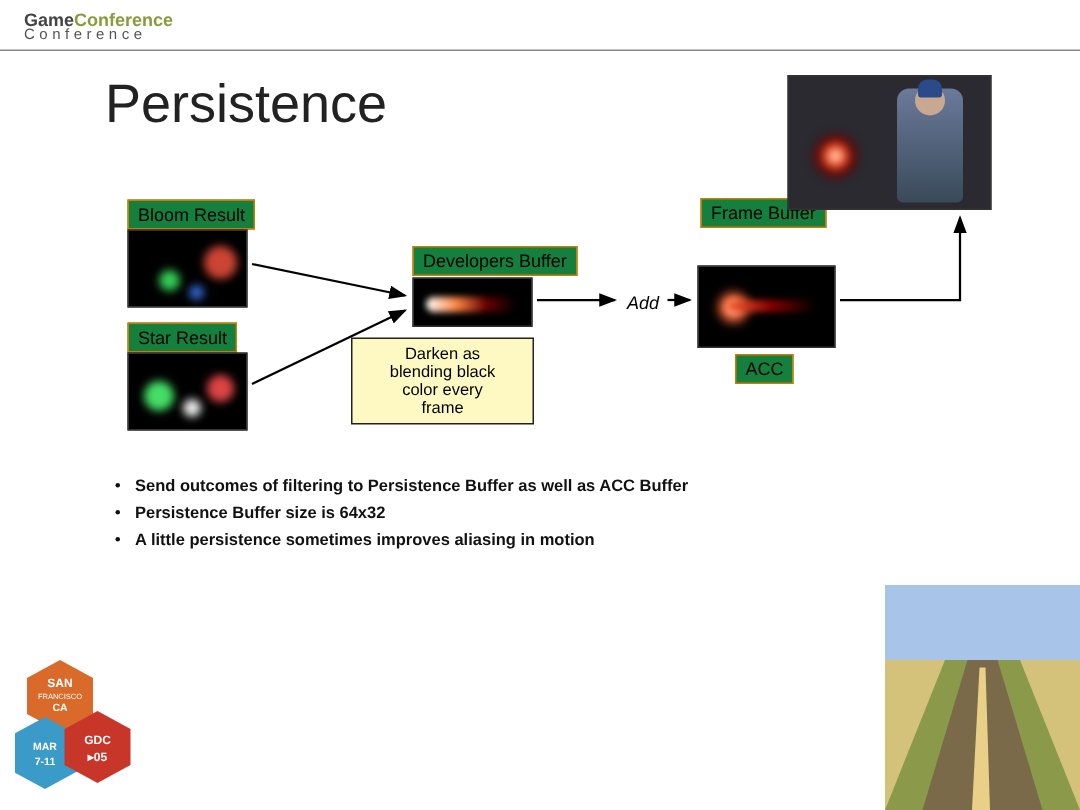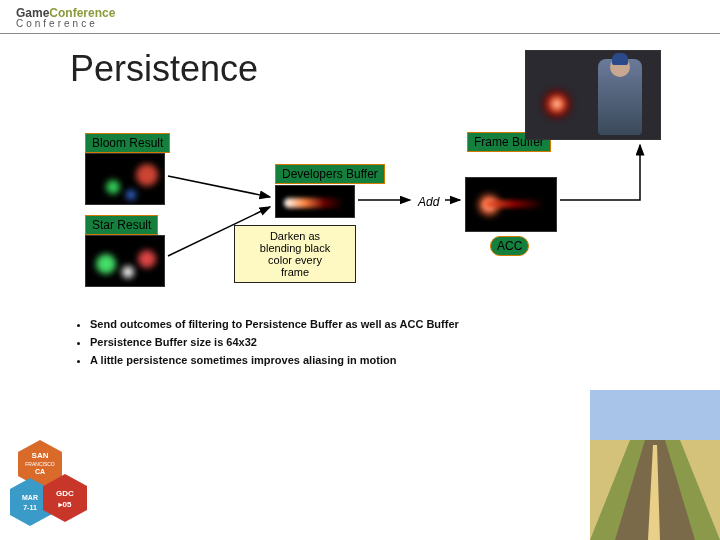--- a/index.html
+++ b/index.html
@@ -95,21 +95,21 @@
   <div class="glow" style="background:linear-gradient(90deg,#fff,#f84,#600,transparent); width:60px; height:10px; top:12px; left:8px; border-radius:5px; filter:blur(2px);"></div>
 </div>
 <div class="note" style="top:225px; left:234px; width:122px;">Darken as blending black color every frame</div>
 
 <div class="addlabel" style="top:195px; left:418px;font-style:italic;">Add</div>
 
 <div class="thumb" style="top:177px; left:465px; width:92px; height:55px;">
   <div class="glow" style="background:radial-gradient(circle,#fff,#f63,transparent 70%); width:26px; height:26px; top:14px; left:10px;"></div>
   <div class="glow" style="background:linear-gradient(90deg,#f63,#800,transparent); width:60px; height:8px; top:22px; left:18px; border-radius:4px; filter:blur(2px);"></div>
 </div>
-<div class="tag" style="top:236px; left:490px;border-radius:10px;">ACC</div>
+<div class="tag" style="top:236px; left:490px;">ACC</div>
 
 <div class="tag" style="top:132px; left:467px;">Frame Buffer</div>
 <div class="thumb" style="top:50px; left:525px; width:136px; height:90px; background:#2a2a30;">
   <div class="glow" style="background:radial-gradient(circle,#fff,#f63,#600,transparent 70%); width:34px; height:34px; top:36px; left:14px;"></div>
   <div style="position:absolute; right:18px; top:8px; width:44px; height:76px; background:linear-gradient(#6a7a9a,#3a4a5a); border-radius:8px 8px 4px 4px;"></div>
   <div style="position:absolute; right:30px; top:6px; width:20px; height:20px; background:#c8a890; border-radius:50%;"></div>
   <div style="position:absolute; right:32px; top:2px; width:16px; height:12px; background:#2a4a8a; border-radius:6px 6px 2px 2px;"></div>
 </div>
 
 <svg class="arrows" width="720" height="540">

